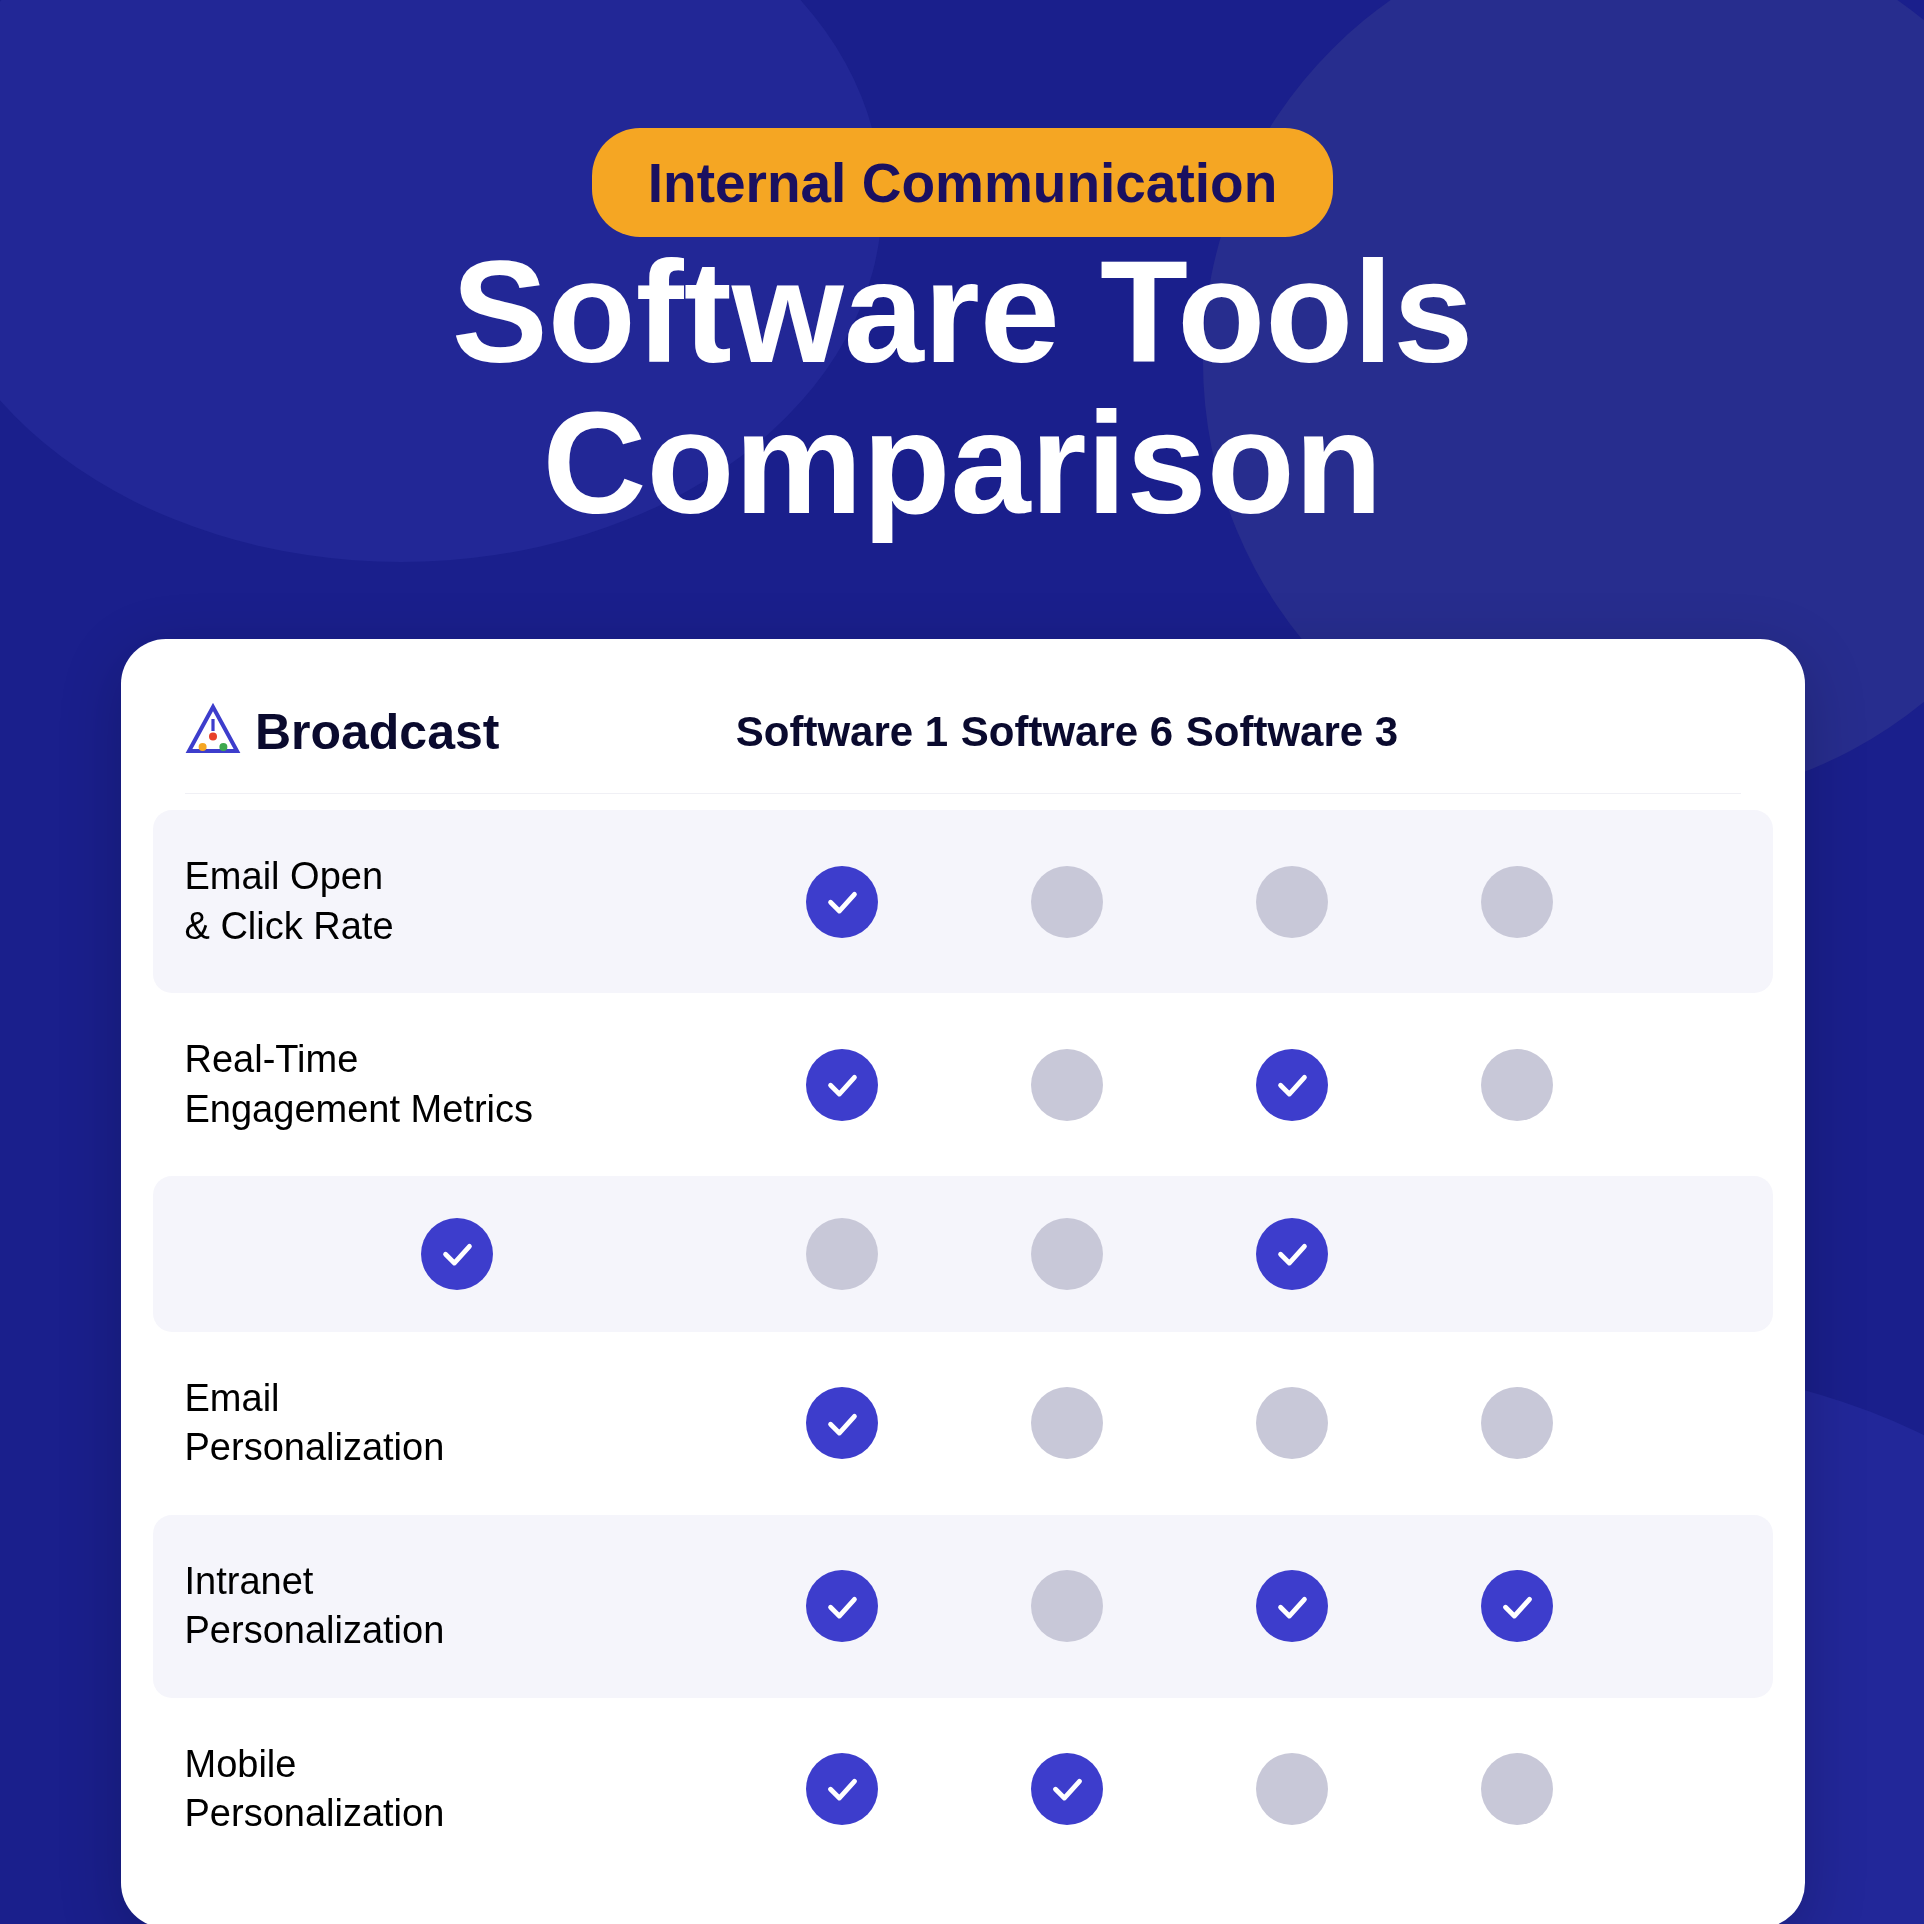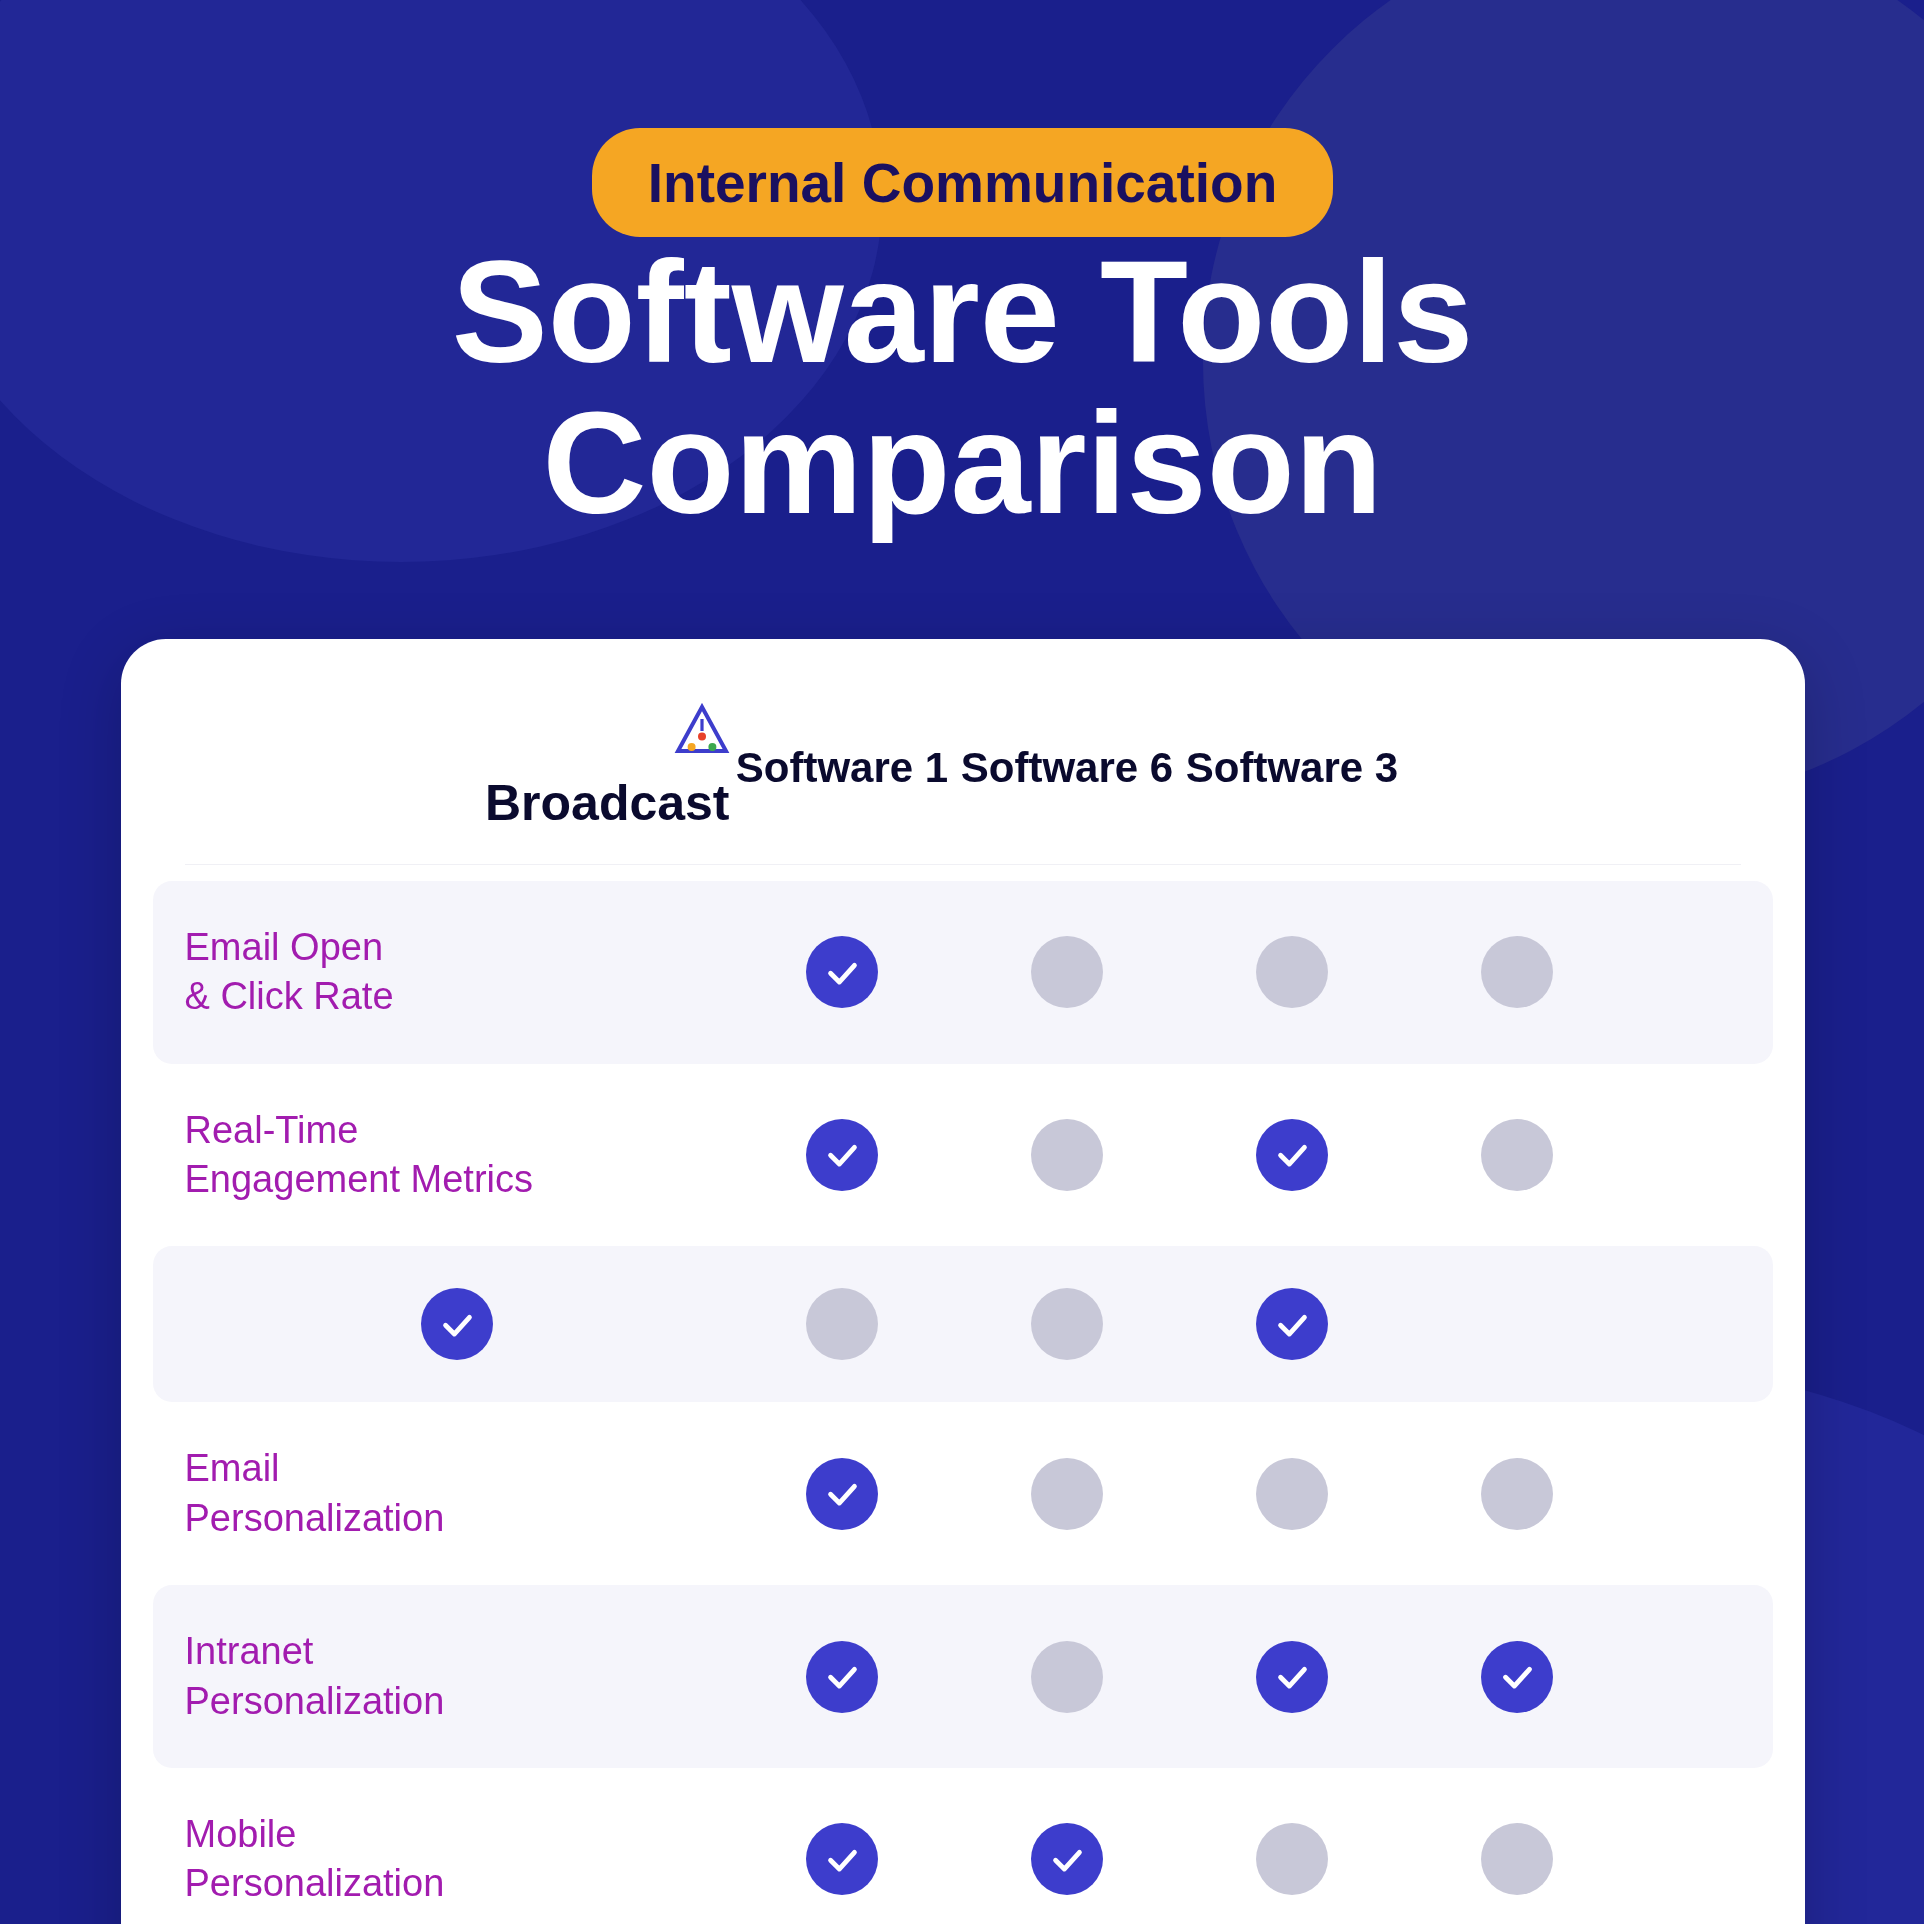--- a/index.html
+++ b/index.html
@@ -93,23 +93,22 @@
     .table-header {
       display: grid;
       grid-template-columns: 545px 225px 225px 225px 225px;
       align-items: center;
       padding-bottom: 32px;
       border-bottom: 1.6px solid #f0f0f5;
     }
 
     .brand-cell {
       display: flex;
-      align-items: flex-end;
+      align-items: flex-start;
       gap: 14.4px;
-      flex-direction: column;
     }
 
     .brand-logo {
       width: 56px;
       height: 56px;
     }
 
     .brand-name {
       font-size: 50px;
       font-weight: 800;
@@ -136,21 +135,21 @@
       padding-left: 32px;
       padding-right: 32px;
       margin-left: -32px;
       margin-right: -32px;
       width: calc(100% + 64px);
     }
 
     .feature-label {
       font-size: 38px;
       font-weight: 500;
-      color: #a21caf;
+      color: #000000;
       line-height: 1.3;
     }
 
     .cell-icon {
       display: flex;
       justify-content: center;
       align-items: center;
     }
 
     .check-circle {

